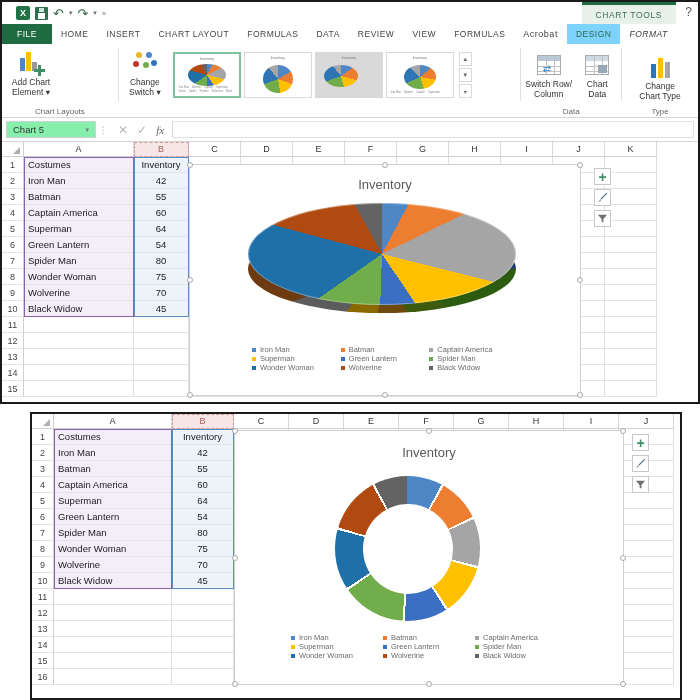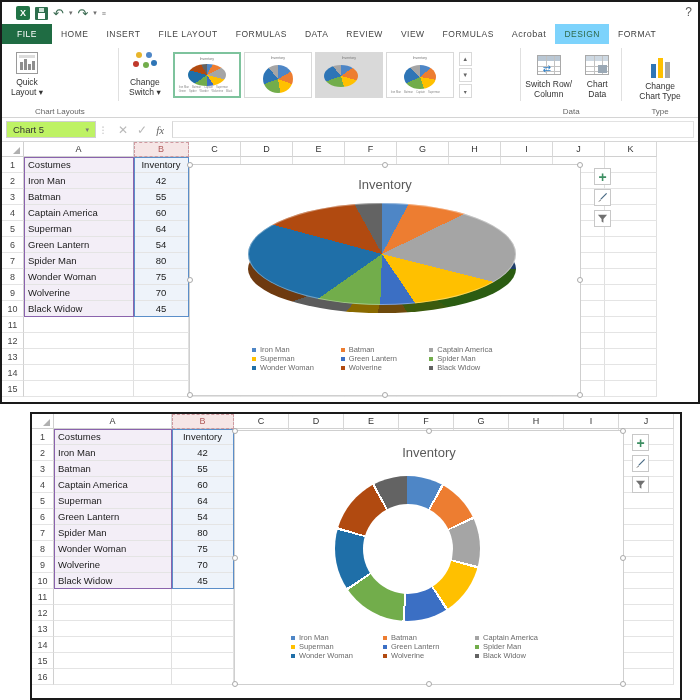--- a/index.html
+++ b/index.html
@@ -67,21 +67,21 @@
     background: #ffffff; position: relative;
   }
   .tab {
     font-size: 8.5px; letter-spacing: .5px; color: #444;
     display: flex; align-items: center; padding: 0 9px;
     white-space: nowrap;
   }
   .tab.file { background: #1f6c43; color: #fff; padding: 0 15px; }
   .tab.acrobat { text-transform: none; font-size: 9px; }
   .tab.active-ct { background: #7dd3fc; color: #2f6a4b; }
-  .tab.format-ct { color: #3a3a3a; }
+  .tab.format-ct { color: #3a3a3a; font-style: italic; }
 
   
   .ribbon {
     height: 74px; background: #ffffff; position: relative;
     border-bottom: 1px solid #d4d4d4;
     display: flex;
   }
   .rgroup { position: relative; height: 74px; display:flex; flex-direction:column; }
   .rgroup-items { flex: 1; display: flex; align-items: flex-start; padding-top: 4px; }
   .rgroup-label {
@@ -148,21 +148,21 @@
   .ico-minichart { position:absolute; right:1px; bottom:1px; width:9px; height:8px; background:#9aa8b5; }
   .ico-cct { display:flex; align-items:flex-end; gap:2px; height:22px; }
   .ico-cct i { display:block; width:5px; }
 
   
   .formulabar {
     height: 24px; display: flex; align-items: center; gap: 0;
     background: #fff; border-bottom: 1px solid #d6d6d6; padding: 0 4px;
   }
   .namebox {
-    width: 90px; height: 17px; border: 1px solid #d0d0d0; background: #bef264;
+    width: 90px; height: 17px; border: 1px solid #d0d0d0; background: #86efac;
     font-size: 9.5px; color: #333; display: flex; align-items: center;
     padding: 0 6px; justify-content: space-between;
   }
   .namebox .cv { font-size: 7px; color: #777; }
   .fb-dots { width: 14px; text-align: center; color: #a8a8a8; font-size: 9px; }
   .fb-btns { display: flex; align-items: center; gap: 9px; padding: 0 8px; }
   .fb-x { color: #b9b9b9; font-size: 12px; }
   .fb-chk { color: #b9b9b9; font-size: 12px; }
   .fb-fx { color: #666; font-size: 11px; font-style: italic; font-family:"Liberation Serif", serif; }
   .fb-input {
@@ -263,54 +263,57 @@
     <div class="titlebar">
       <div class="qat">
         <div class="xl-logo">X</div>
         <div class="qat-save"></div>
         <span class="qat-arrow">↶</span>
         <span class="qat-caret">▾</span>
         <span class="qat-arrow">↷</span>
         <span class="qat-caret">▾</span>
         <span class="qat-caret">≡</span>
       </div>
+      <div class="chart-tools-tab">CHART TOOLS</div>
       <div class="help-q">?</div>
     </div>
 
     <div class="ribbon-tabs">
       <div class="tab file">FILE</div>
       <div class="tab">HOME</div>
       <div class="tab">INSERT</div>
-      <div class="tab">FILE LAYOUT</div>
+      <div class="tab">CHART LAYOUT</div>
       <div class="tab">FORMULAS</div>
       <div class="tab">DATA</div>
       <div class="tab">REVIEW</div>
       <div class="tab">VIEW</div>
       <div class="tab">FORMULAS</div>
       <div class="tab acrobat">Acrobat</div>
       <div class="tab active-ct">DESIGN</div>
       <div class="tab format-ct">FORMAT</div>
     </div>
 
     <div class="ribbon">
 
       <div class="rgroup" style="width:116px">
         <div class="rgroup-items">
-          <div class="bigbtn" style="width:50px">
+          <div class="bigbtn" style="width:58px">
             <div class="ico-box">
-              <div class="ico-quicklayout">
-                <div style="position:absolute;left:2px;top:2px;right:2px;height:3px;background:#dcdcdc"></div>
-                <div style="position:absolute;left:3px;bottom:3px;width:3px;height:8px;background:#8f8f8f"></div>
-                <div style="position:absolute;left:7px;bottom:3px;width:3px;height:11px;background:#8f8f8f"></div>
-                <div style="position:absolute;left:11px;bottom:3px;width:3px;height:6px;background:#8f8f8f"></div>
-                <div style="position:absolute;left:15px;bottom:3px;width:3px;height:9px;background:#8f8f8f"></div>
+              <div class="ico-addchart">
+                <i class="bar" style="left:2px;height:13px;background:#4E86C6"></i>
+                <i class="bar" style="left:8px;height:19px;background:#FFC000"></i>
+                <i class="bar" style="left:14px;height:9px;background:#9a9a9a"></i>
+                <svg width="11" height="11" viewBox="0 0 11 11" style="position:absolute;right:-1px;bottom:-1px">
+                  <rect x="4" y="0" width="3" height="11" fill="#3e8f63"></rect>
+                  <rect x="0" y="4" width="11" height="3" fill="#3e8f63"></rect>
+                </svg>
               </div>
             </div>
-            <span class="lbl">Quick</span>
-            <span class="lbl" style="margin-top:0"><span>Layout </span><span>▾</span></span>
+            <span class="lbl">Add Chart</span>
+            <span class="lbl" style="margin-top:0"><span>Element </span><span>▾</span></span>
           </div>
         </div>
         <div class="rgroup-label">Chart Layouts</div>
       </div>
 
       <div class="rgroup-sep"></div>
 
       <div class="rgroup" style="width:402px">
         <div class="rgroup-items">
           <div class="bigbtn" style="width:52px">

